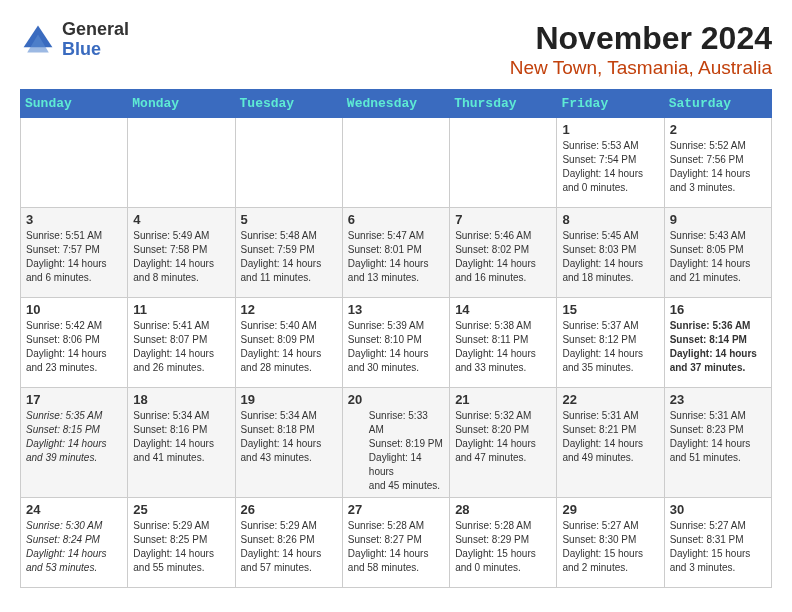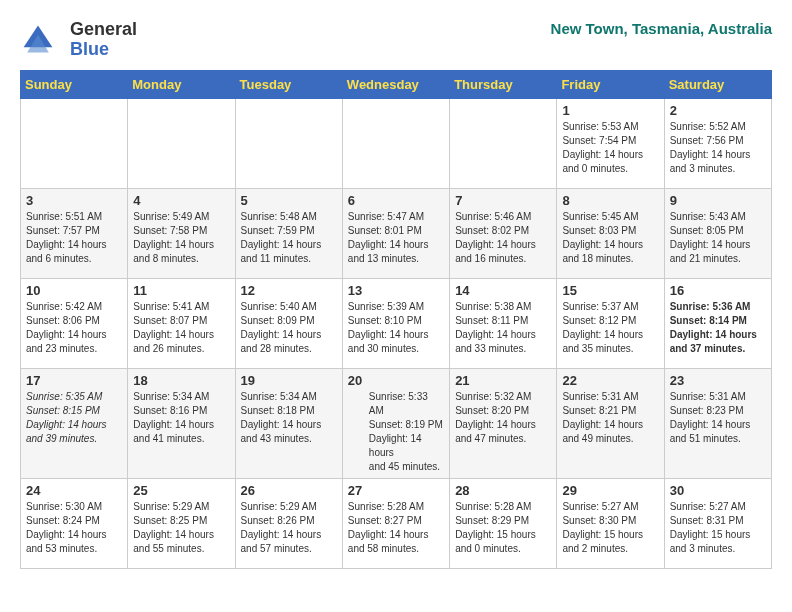--- a/index.html
+++ b/index.html
@@ -12,21 +12,21 @@
     }
     .header {
       display: flex;
       justify-content: space-between;
       align-items: flex-start;
       margin-bottom: 10px;
     }
     .logo {
       display: flex;
       align-items: center;
-      gap: 14px;
+      gap: 6px;
     }
     .logo-text {
       font-size: 18px;
       font-weight: bold;
       line-height: 1.1;
     }
     .logo-text .general { color: #333; }
     .logo-text .blue { color: #3a6bbf; }
     .logo-icon {
       width: 36px;
@@ -34,32 +34,32 @@
     }
     .title-block {
       text-align: right;
     }
     .month-title {
       font-size: 32px;
       font-weight: bold;
       color: #222;
     }
     .location {
-      font-size: 15px;
-      color: #0f766e;
-      font-weight: bold;
+      font-size: 19px;
+      color: #c2410c;
     }
     table {
       width: 100%;
       border-collapse: collapse;
       table-layout: fixed;
     }
     thead tr {
       background-color: #3a6bbf;
-      color: #fde047;
+      color: #5eead4;
+      font-family: Liberation Mono, monospace;
     }
     thead th {
       padding: 6px 4px;
       font-size: 13px;
       font-weight: bold;
       text-align: left;
       border: 1px solid #3a6bbf;
     }
     tbody tr {
       vertical-align: top;
@@ -101,20 +101,21 @@
     <svg class="logo-icon" viewBox="0 0 40 40" xmlns="http://www.w3.org/2000/svg">
       <polygon points="20,4 36,28 4,28" fill="#3a6bbf"></polygon>
       <polygon points="20,14 32,34 8,34" fill="#5a8bd0" opacity="0.6"></polygon>
     </svg>
     <div class="logo-text">
       <div><span class="general">General</span></div>
       <div><span class="blue">Blue</span></div>
     </div>
   </div>
   <div class="title-block">
+    <div class="month-title">November 2024</div>
     <div class="location">New Town, Tasmania, Australia</div>
   </div>
 </div>
 
 <table>
   <thead>
     <tr>
     <th>Sunday</th>
         <th>Monday</th>
         <th>Tuesday</th>
@@ -295,21 +296,21 @@
           <span class="day-number">23</span>
           <div class="day-info" style="white-space: pre-line;">Sunrise: 5:31 AM
 Sunset: 8:23 PM
 Daylight: 14 hours
 and 51 minutes.</div>
         </td>
       </tr>
       <tr>
         <td>
           <span class="day-number">24</span>
-          <div class="day-info" style="white-space: pre-line;">Sunrise: 5:30 AM
+          <div class="day-info" style="white-space: pre-line; font-style: italic;">Sunrise: 5:30 AM
 Sunset: 8:24 PM
 Daylight: 14 hours
 and 53 minutes.</div>
         </td>
         <td>
           <span class="day-number">25</span>
           <div class="day-info" style="white-space: pre-line;">Sunrise: 5:29 AM
 Sunset: 8:25 PM
 Daylight: 14 hours
 and 55 minutes.</div>

